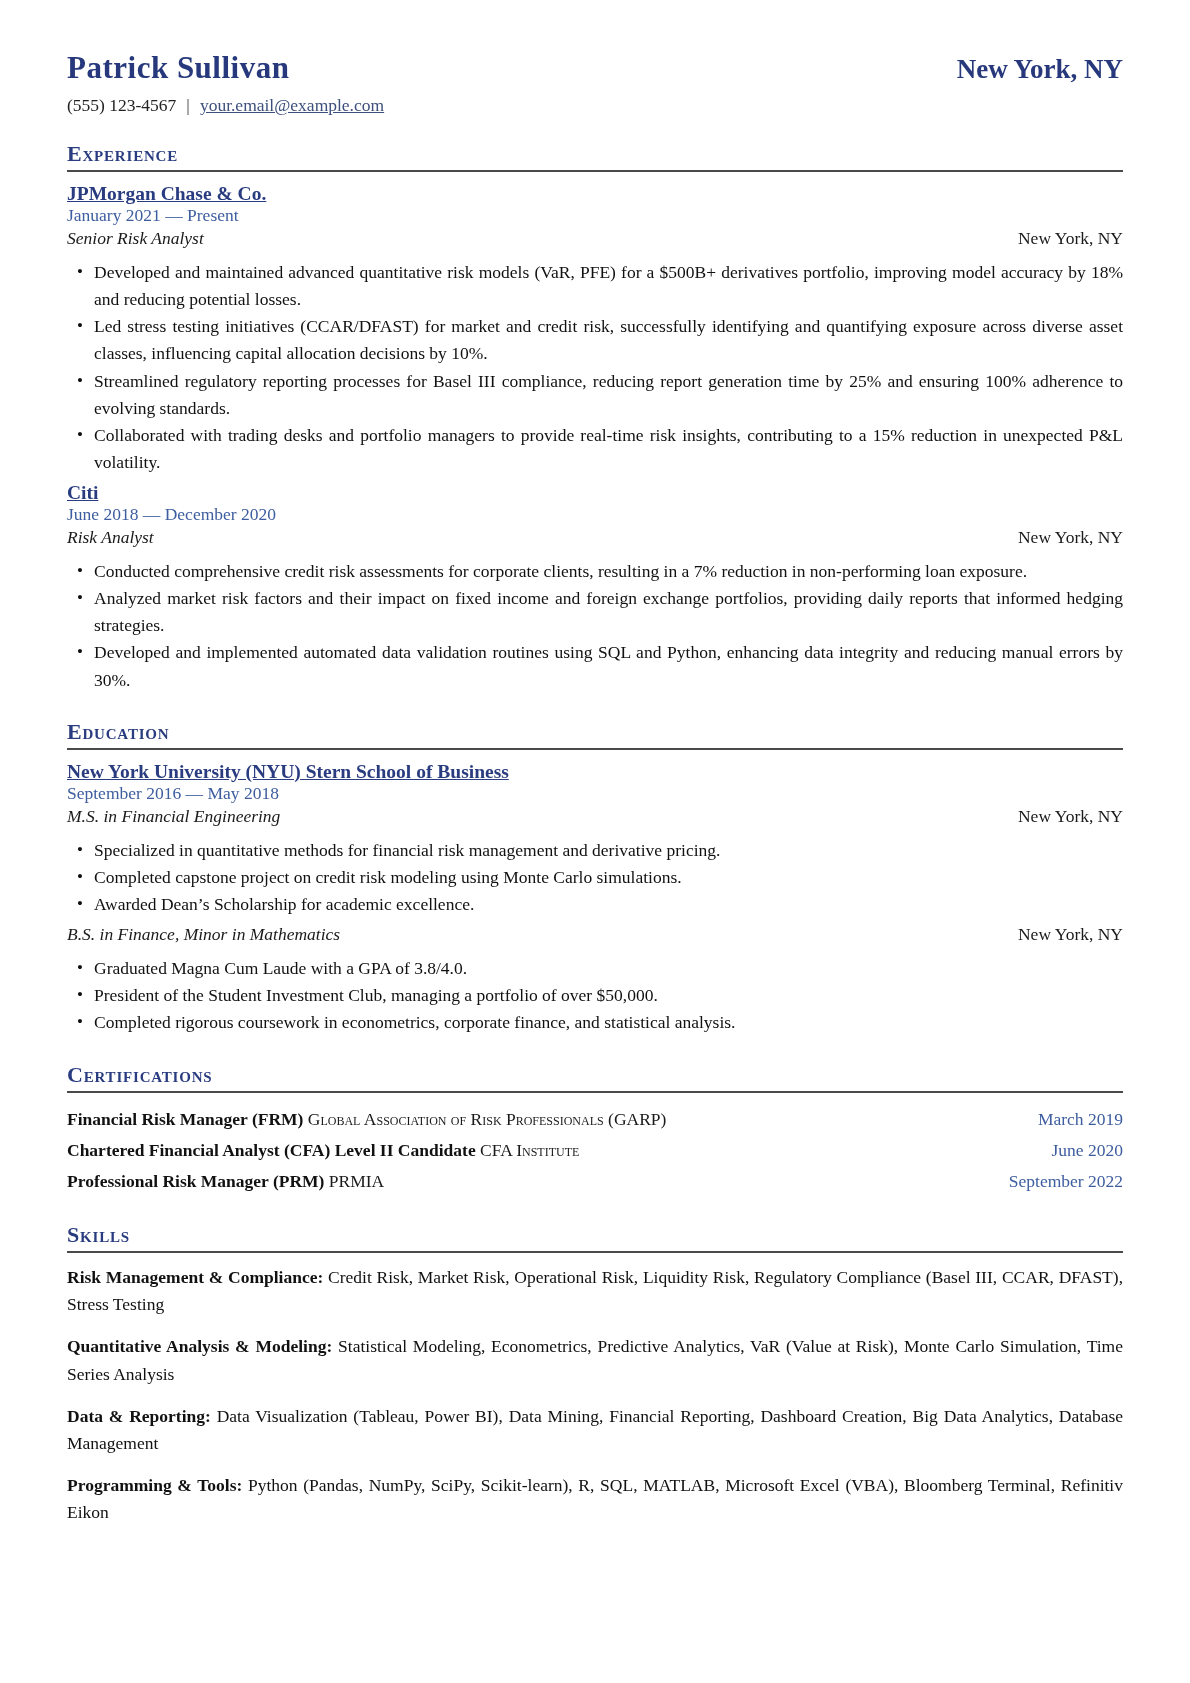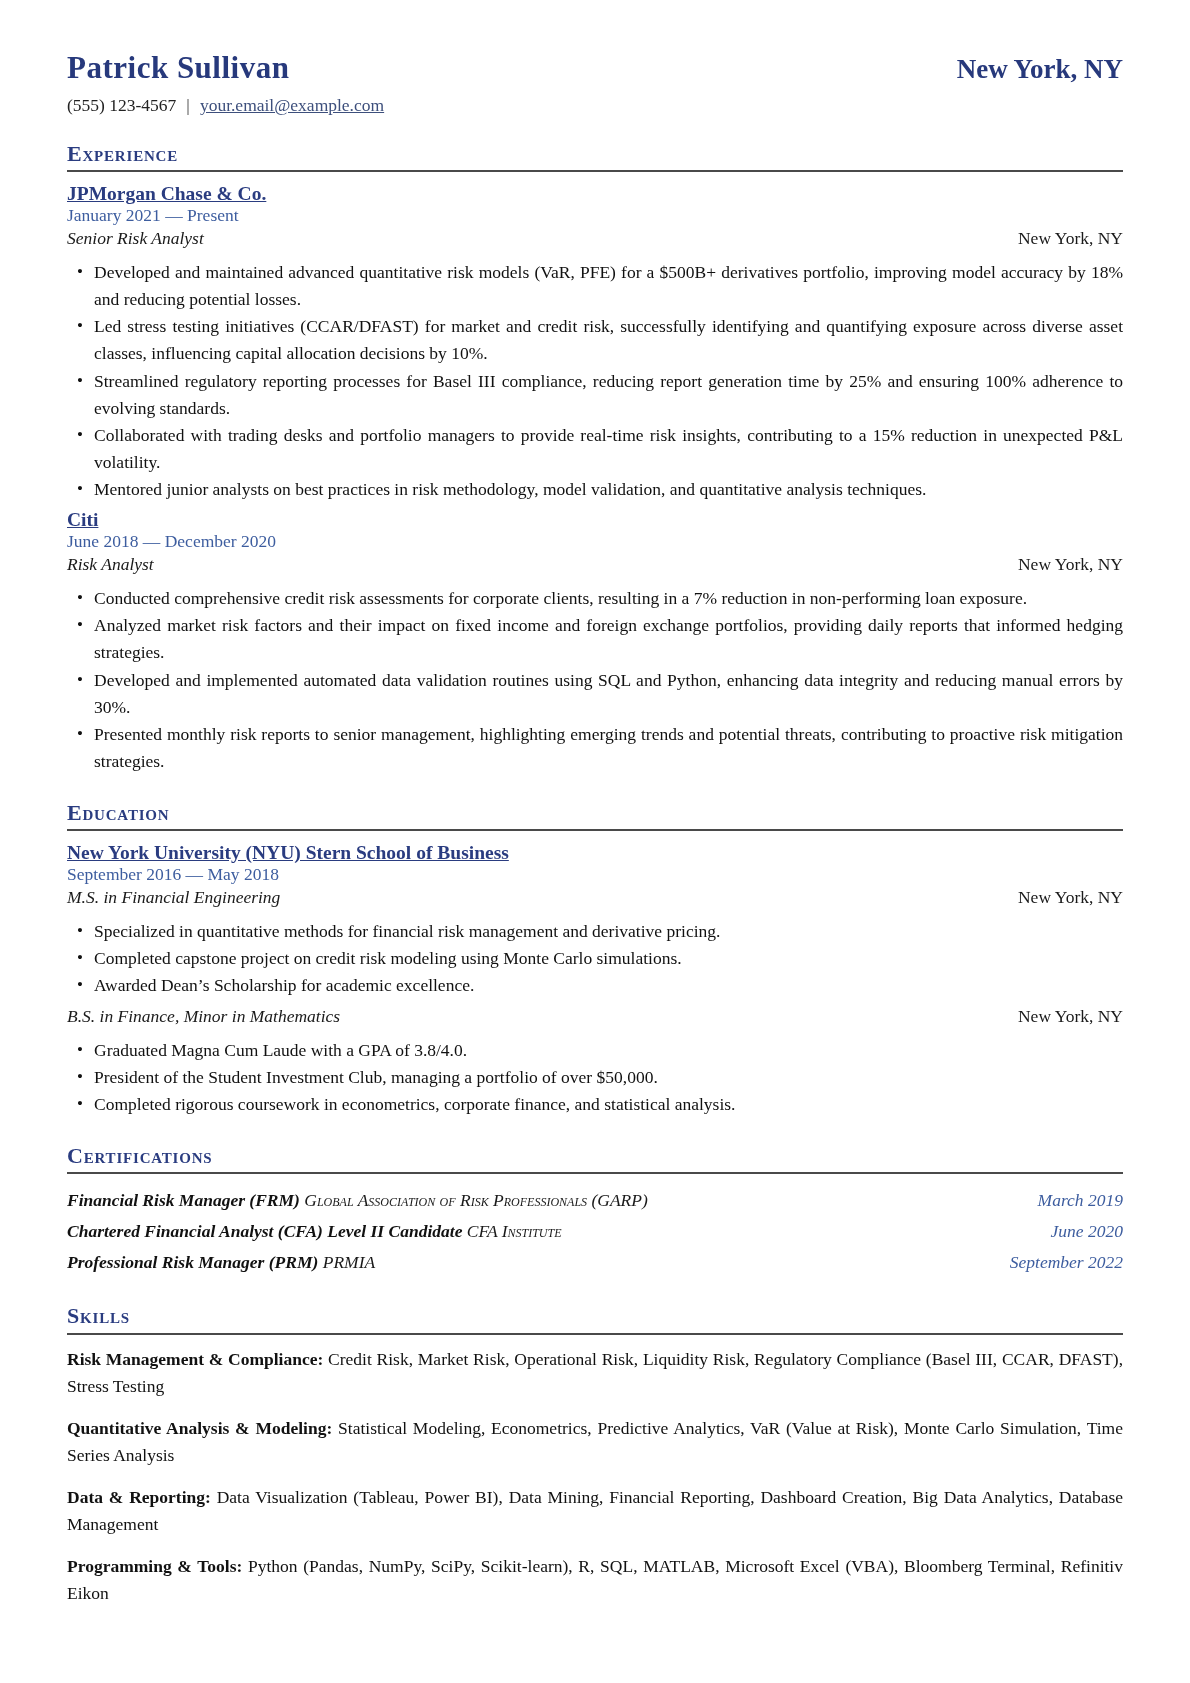--- a/index.html
+++ b/index.html
@@ -112,21 +112,20 @@
     color: #111111;
   }
 
   
   .cert-row {
     display: flex;
     justify-content: space-between;
     align-items: center;
     font-size: 17.5px;
     line-height: 1.78;
-    font-style: italic;
   }
   .cert-left { }
   .cert-name { font-weight: 700; color: #111111; }
   .cert-issuer { font-variant: small-caps; color: #1a1a1a; }
   .cert-date { color: #3d5d9f; white-space: nowrap; }
 
   
   .skill-para {
     font-size: 17.5px;
     line-height: 1.55;
@@ -160,38 +159,36 @@
       </div>
       <div class="entry-subhead">
         <span class="entry-role">Senior Risk Analyst</span>
         <span class="entry-loc">New York, NY</span>
       </div>
       <ul class="bullets">
         <li>Developed and maintained advanced quantitative risk models (VaR, PFE) for a $500B+ derivatives portfolio, improving model accuracy by 18% and reducing potential losses.</li>
         <li>Led stress testing initiatives (CCAR/DFAST) for market and credit risk, successfully identifying and quantifying exposure across diverse asset classes, influencing capital allocation decisions by 10%.</li>
         <li>Streamlined regulatory reporting processes for Basel III compliance, reducing report generation time by 25% and ensuring 100% adherence to evolving standards.</li>
         <li>Collaborated with trading desks and portfolio managers to provide real-time risk insights, contributing to a 15% reduction in unexpected P&amp;L volatility.</li>
-        <li>Mentored junior analysts on best practices in risk methodology, model validation, and quantitative analysis techniques.</li>
       </ul>
     </div>
 
     <div class="entry">
       <div class="entry-head">
         <span class="entry-org">Citi</span>
         <span class="entry-dates">June 2018 — December 2020</span>
       </div>
       <div class="entry-subhead">
         <span class="entry-role">Risk Analyst</span>
         <span class="entry-loc">New York, NY</span>
       </div>
       <ul class="bullets">
         <li>Conducted comprehensive credit risk assessments for corporate clients, resulting in a 7% reduction in non-performing loan exposure.</li>
         <li>Analyzed market risk factors and their impact on fixed income and foreign exchange portfolios, providing daily reports that informed hedging strategies.</li>
         <li>Developed and implemented automated data validation routines using SQL and Python, enhancing data integrity and reducing manual errors by 30%.</li>
-        <li>Presented monthly risk reports to senior management, highlighting emerging trends and potential threats, contributing to proactive risk mitigation strategies.</li>
       </ul>
     </div>
   </div>
 
   <div class="section">
     <div class="section-title">Education</div>
     <hr class="section-rule">
 
     <div class="entry">
       <div class="entry-head">

